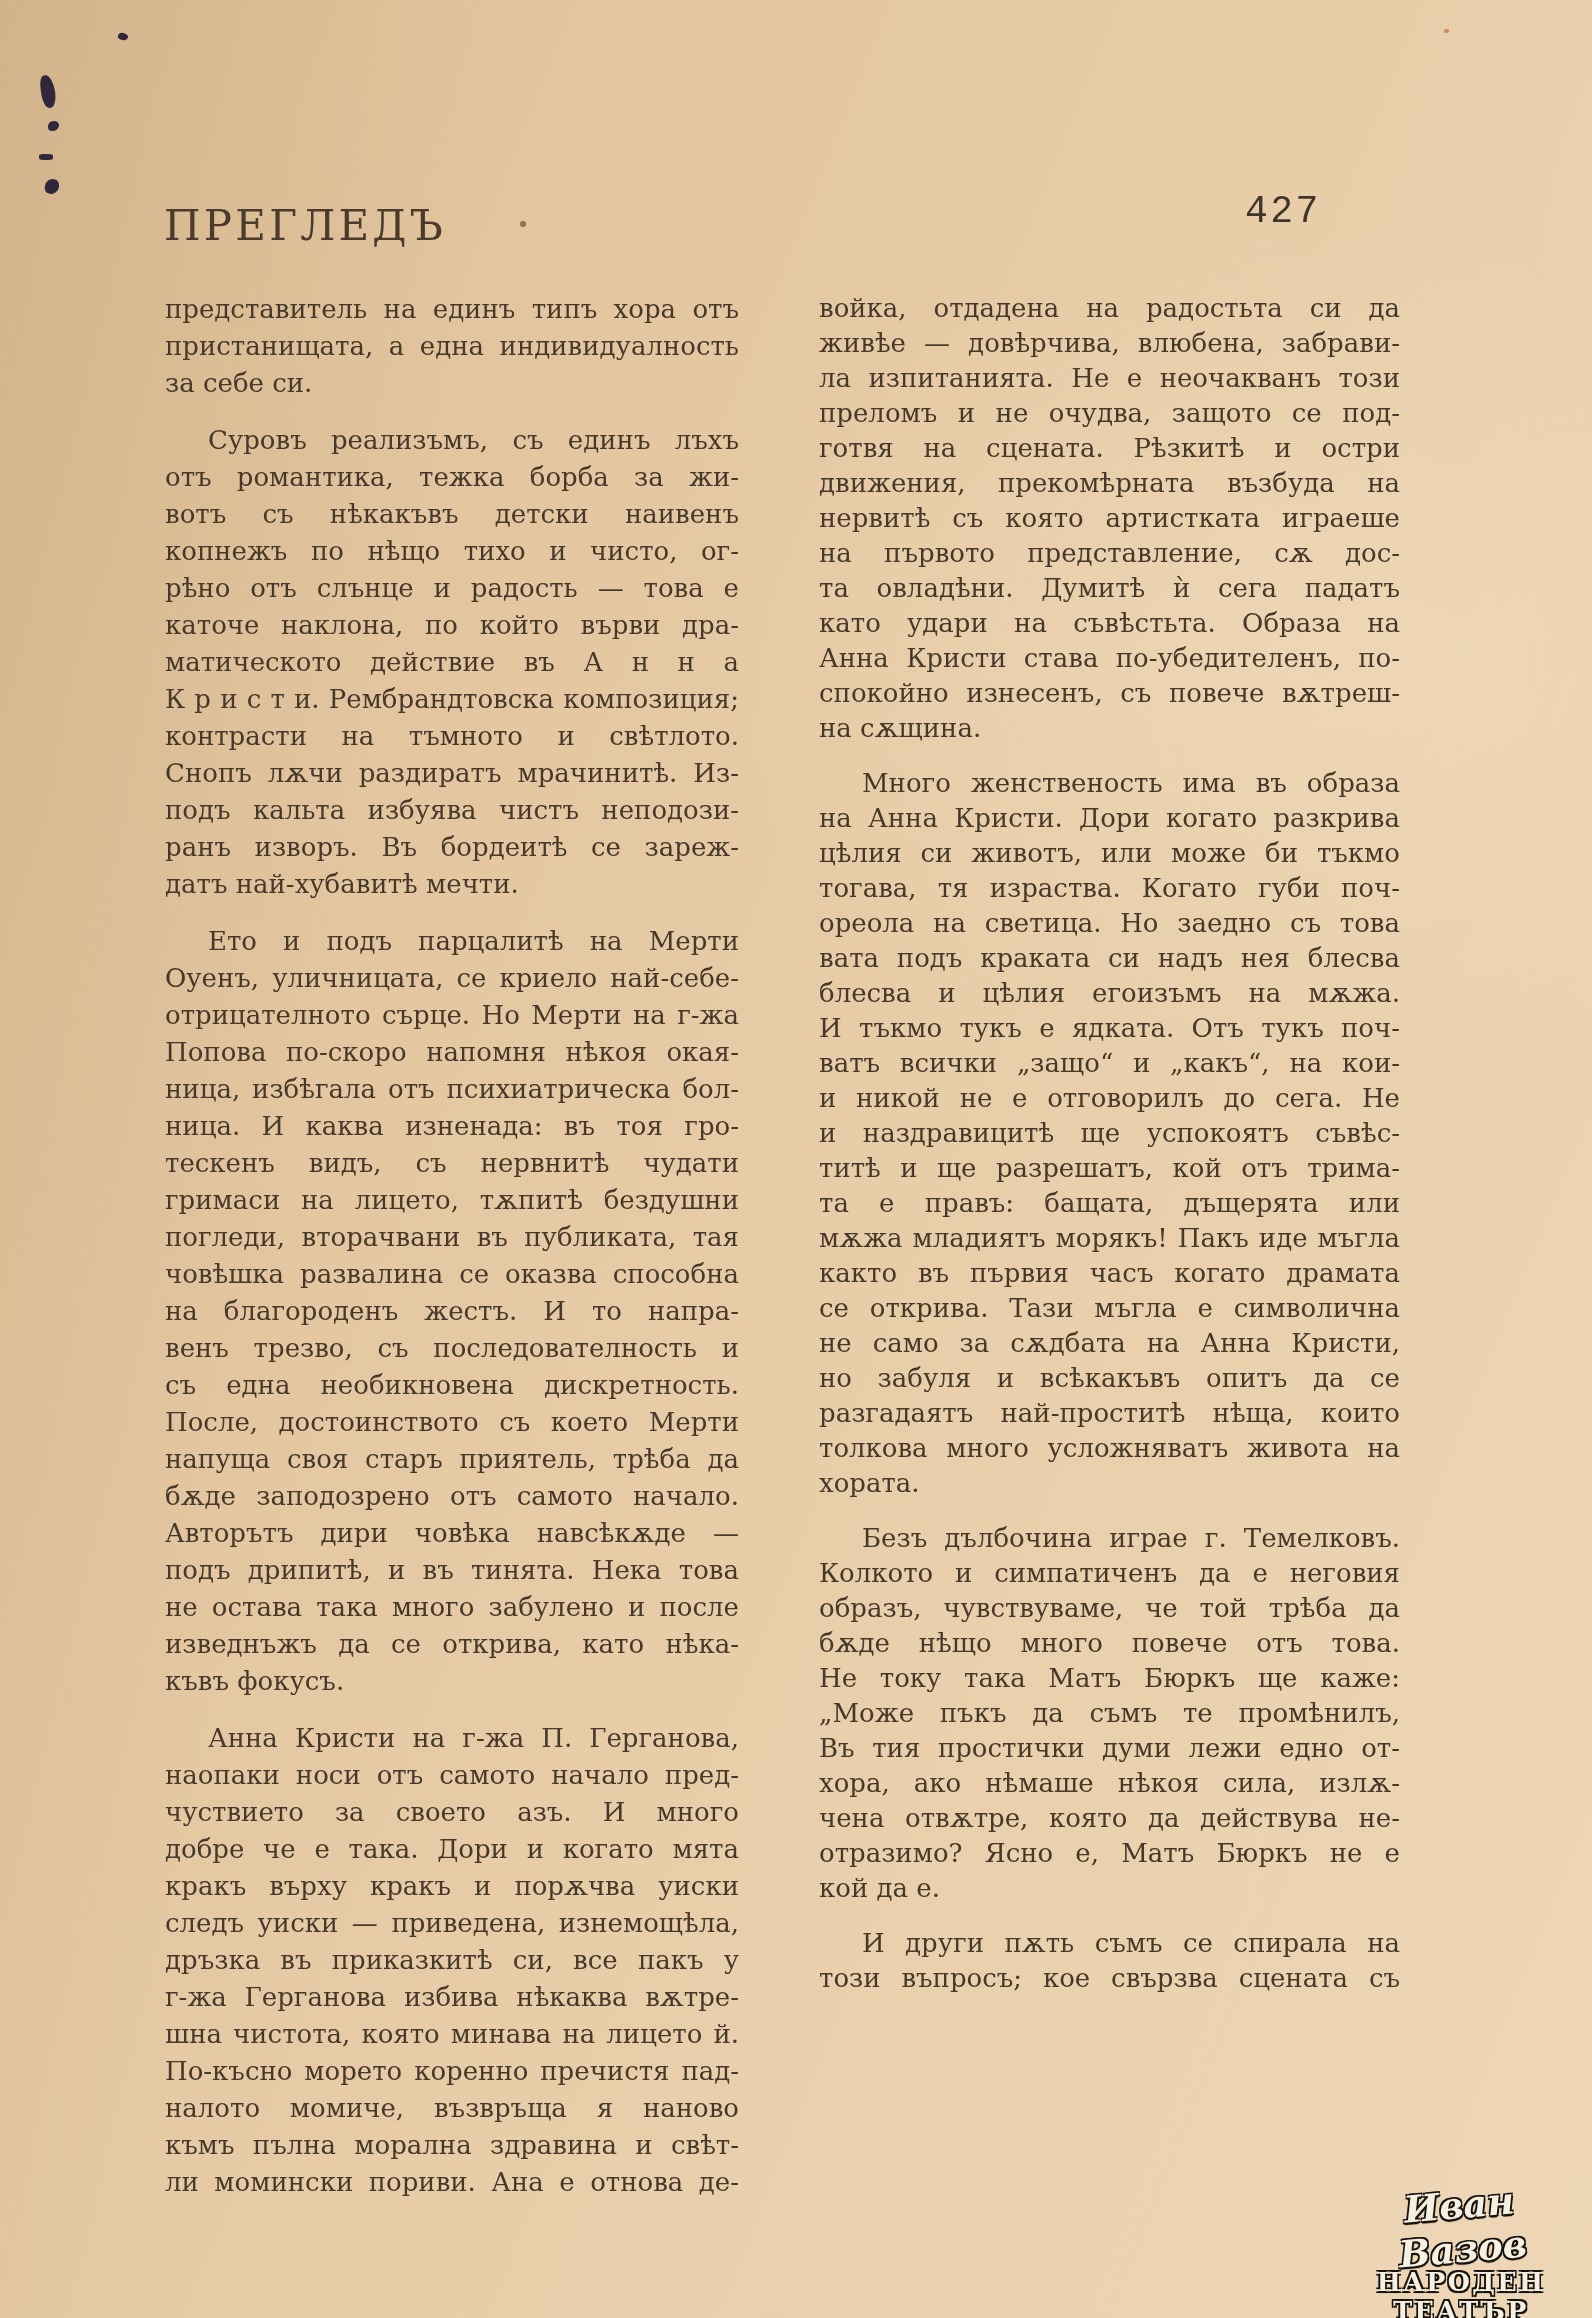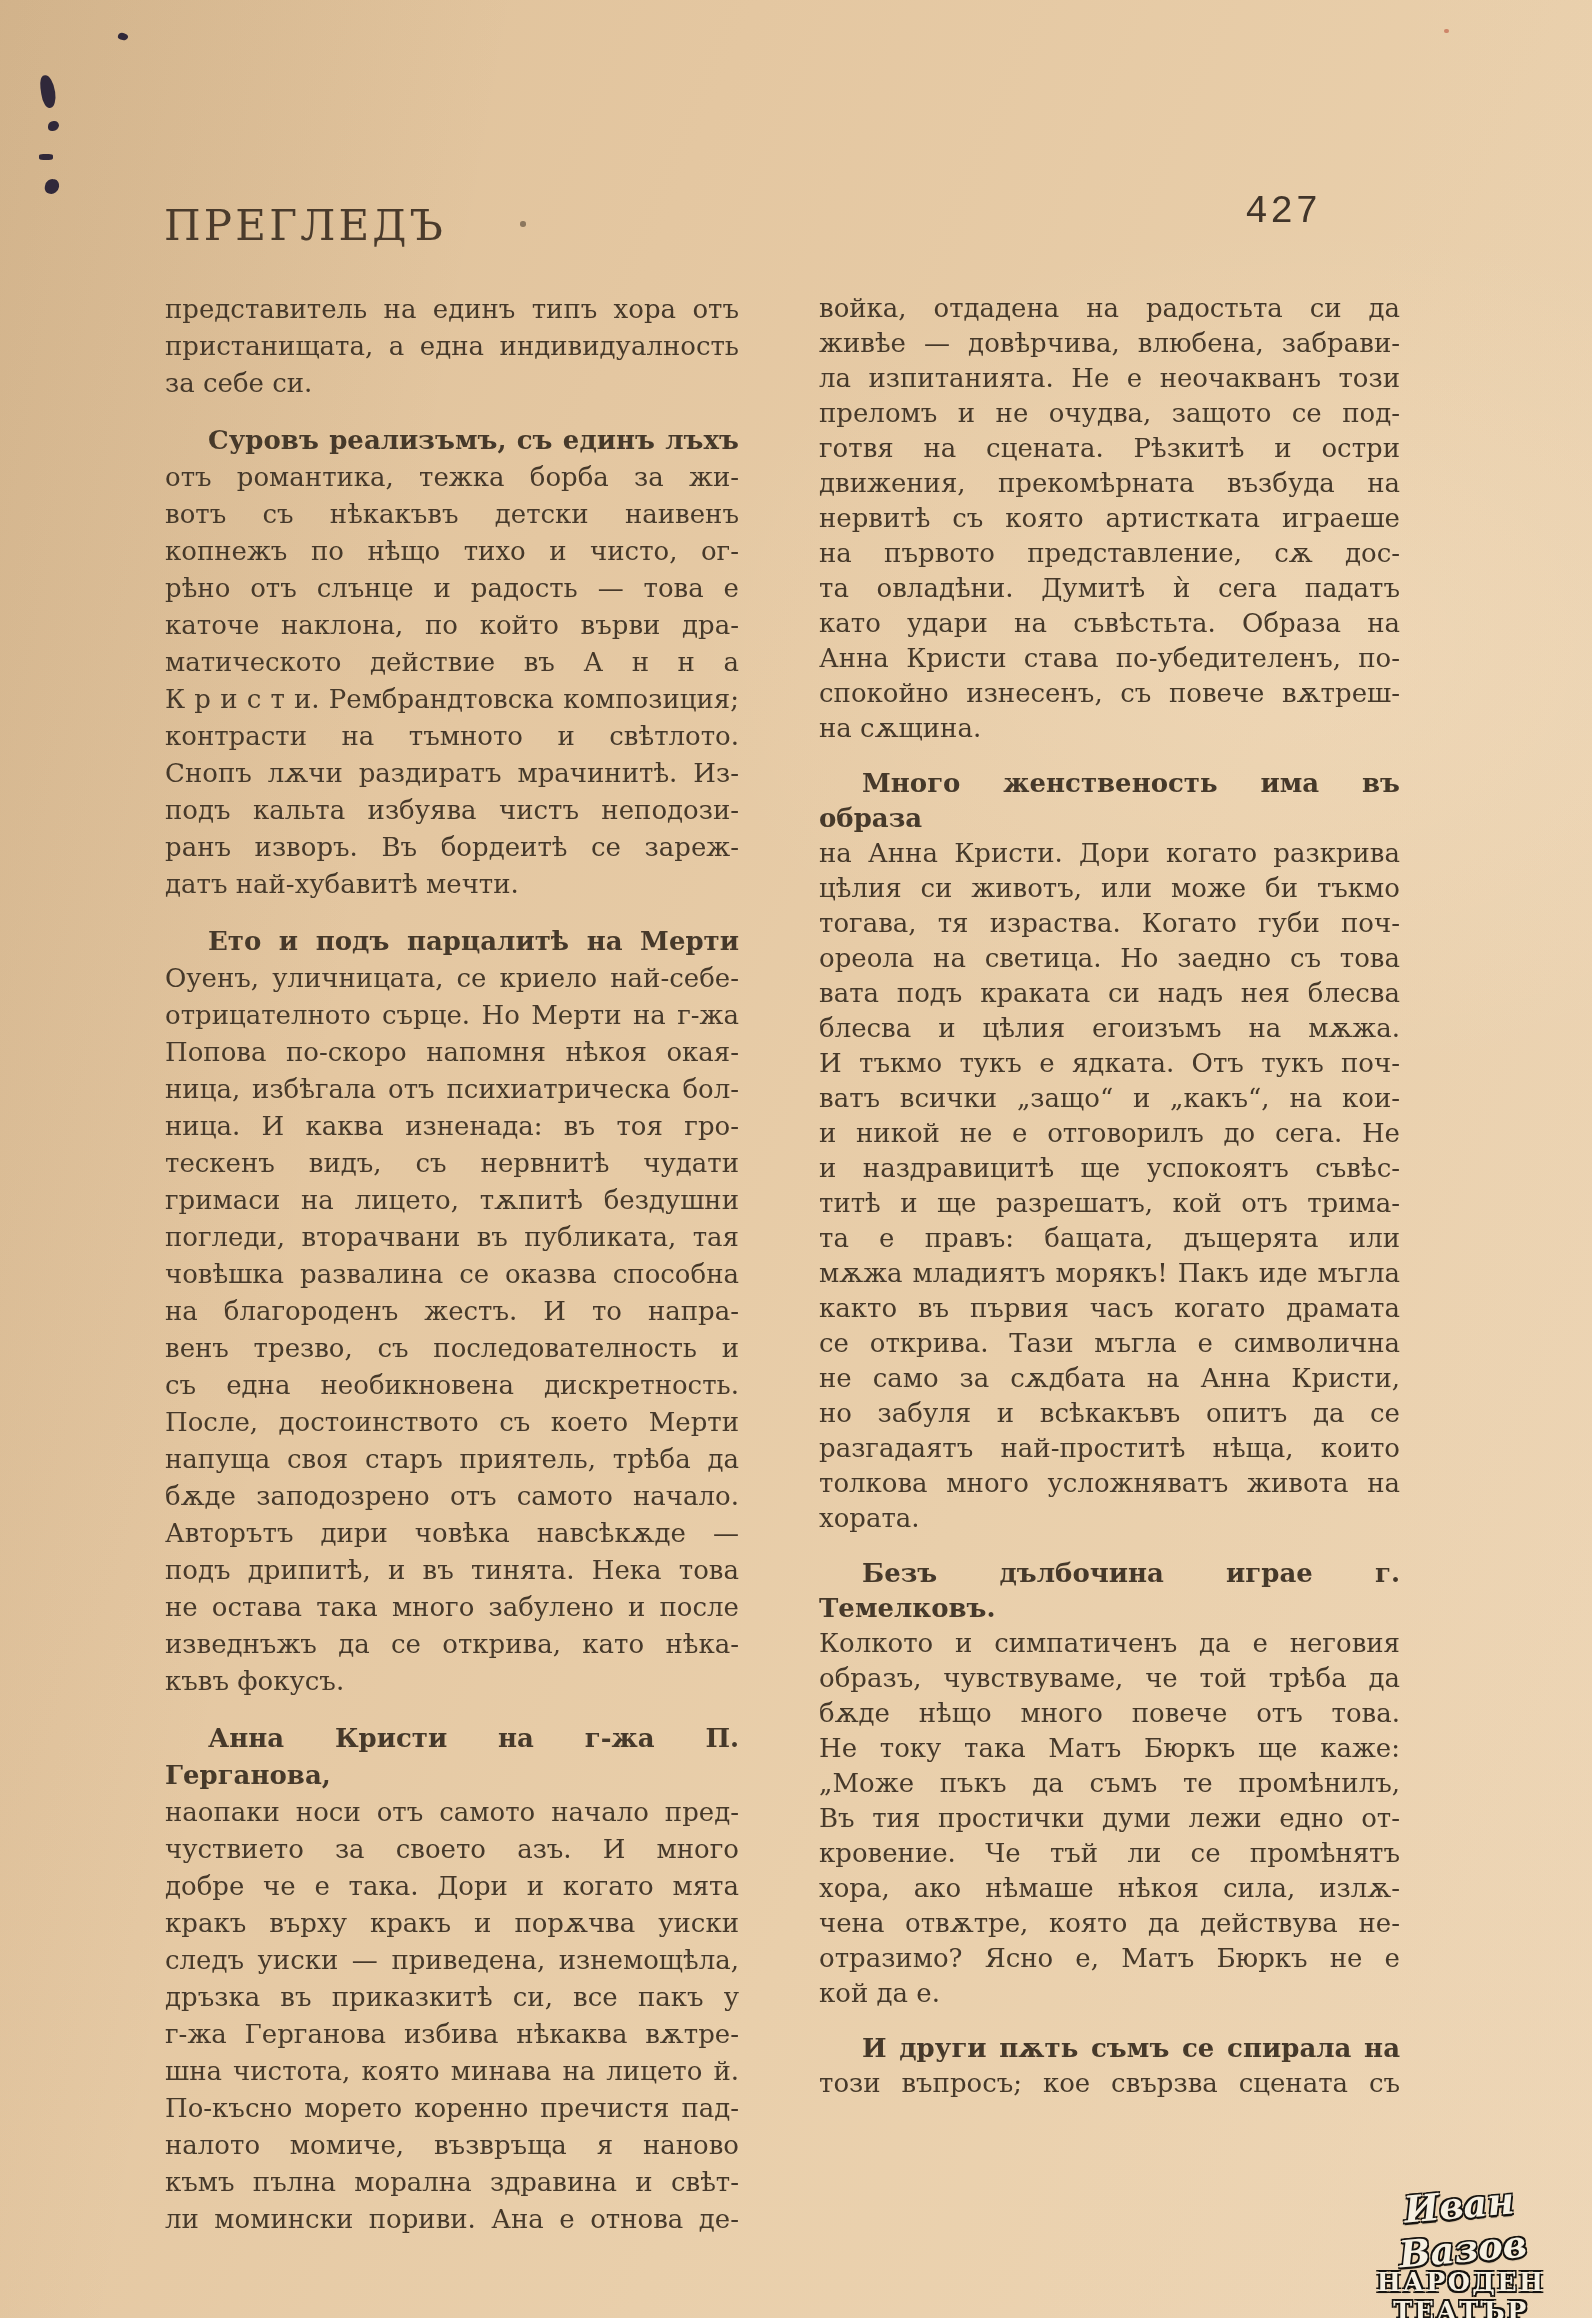--- a/index.html
+++ b/index.html
@@ -31,21 +31,21 @@
   .col-left{left:165px;width:574px;--lh:37px;}
   .col-right{left:819px;width:581px;--lh:35px;}
   .para{margin-top:20px;}
   .para:first-child{margin-top:4px;}
   .line{
     font-size:26px;line-height:var(--lh);
     text-align:justify;text-align-last:justify;
     color:#46392a;
   }
   .line.flush{text-align-last:left;}
-  .para.indent .line:first-child{text-indent:43px;font-weight:bold;}
+  .para.indent .line:first-child{text-indent:43px;}
   .stamp{
     position:absolute;left:1358px;top:2183px;width:206px;
     text-align:center;color:#f6f0e2;
     pointer-events:none;
   }
   .stamp .script{
     font-size:37px;font-style:italic;font-weight:bold;
     transform:rotate(-5deg);
     text-shadow:1.6px 1.6px 0 #16130f,-1.6px -1.6px 0 #16130f,1.6px -1.6px 0 #16130f,-1.6px 1.6px 0 #16130f,0 2.4px 0.8px #16130f;
     margin-bottom:-3.2px;
@@ -171,21 +171,20 @@
         <div class="line flush">хората.</div>
       </div>
       <div class="para indent">
         <div class="line">Безъ дълбочина играе г. Темелковъ.</div>
         <div class="line">Колкото и симпатиченъ да е неговия</div>
         <div class="line">образъ, чувствуваме, че той трѣба да</div>
         <div class="line">бѫде нѣщо много повече отъ това.</div>
         <div class="line">Не току така Матъ Бюркъ ще каже:</div>
         <div class="line">„Може пъкъ да съмъ те промѣнилъ,</div>
         <div class="line">Въ тия простички думи лежи едно от-</div>
-        <div class="line">кровение. Че тъй ли се промѣнятъ</div>
         <div class="line">хора, ако нѣмаше нѣкоя сила, излѫ-</div>
         <div class="line">чена отвѫтре, която да действува не-</div>
         <div class="line">отразимо? Ясно е, Матъ Бюркъ не е</div>
         <div class="line flush">кой да е.</div>
       </div>
       <div class="para indent">
         <div class="line">И други пѫть съмъ се спирала на</div>
         <div class="line">този въпросъ; кое свързва сцената съ</div>
       </div>
     </div>

